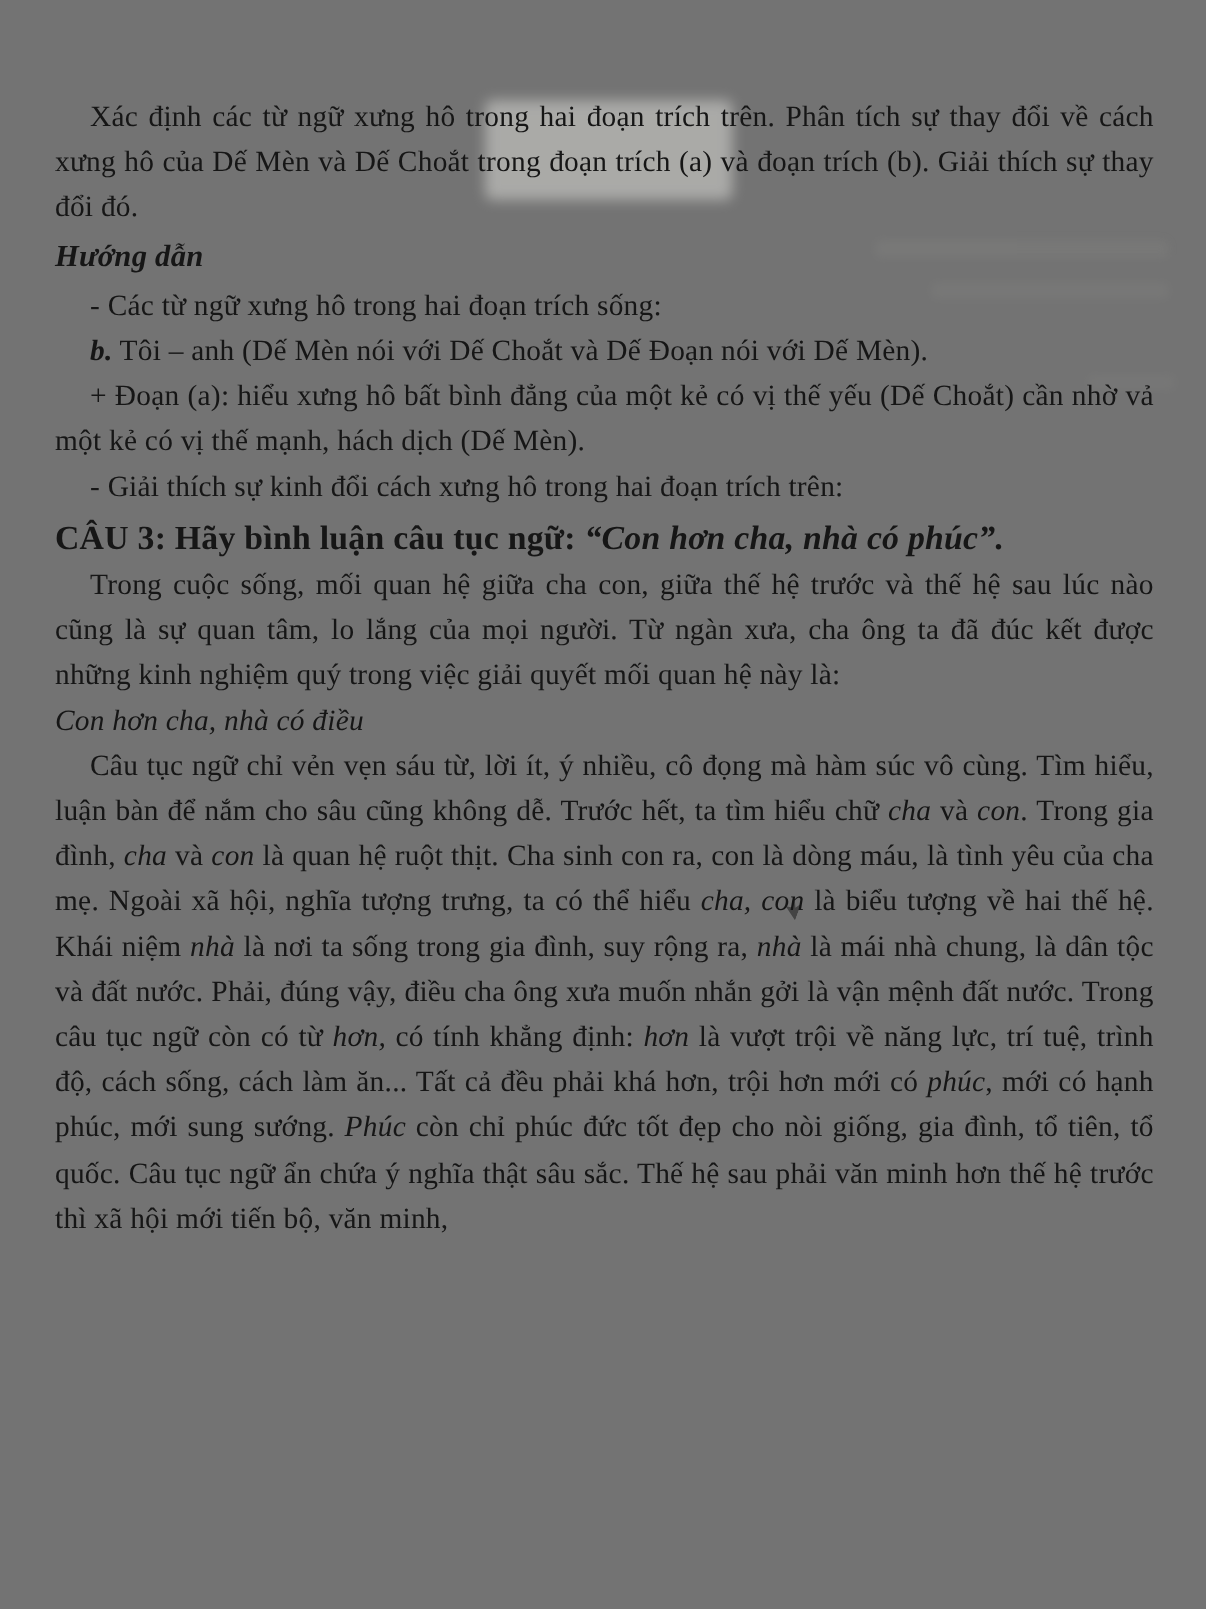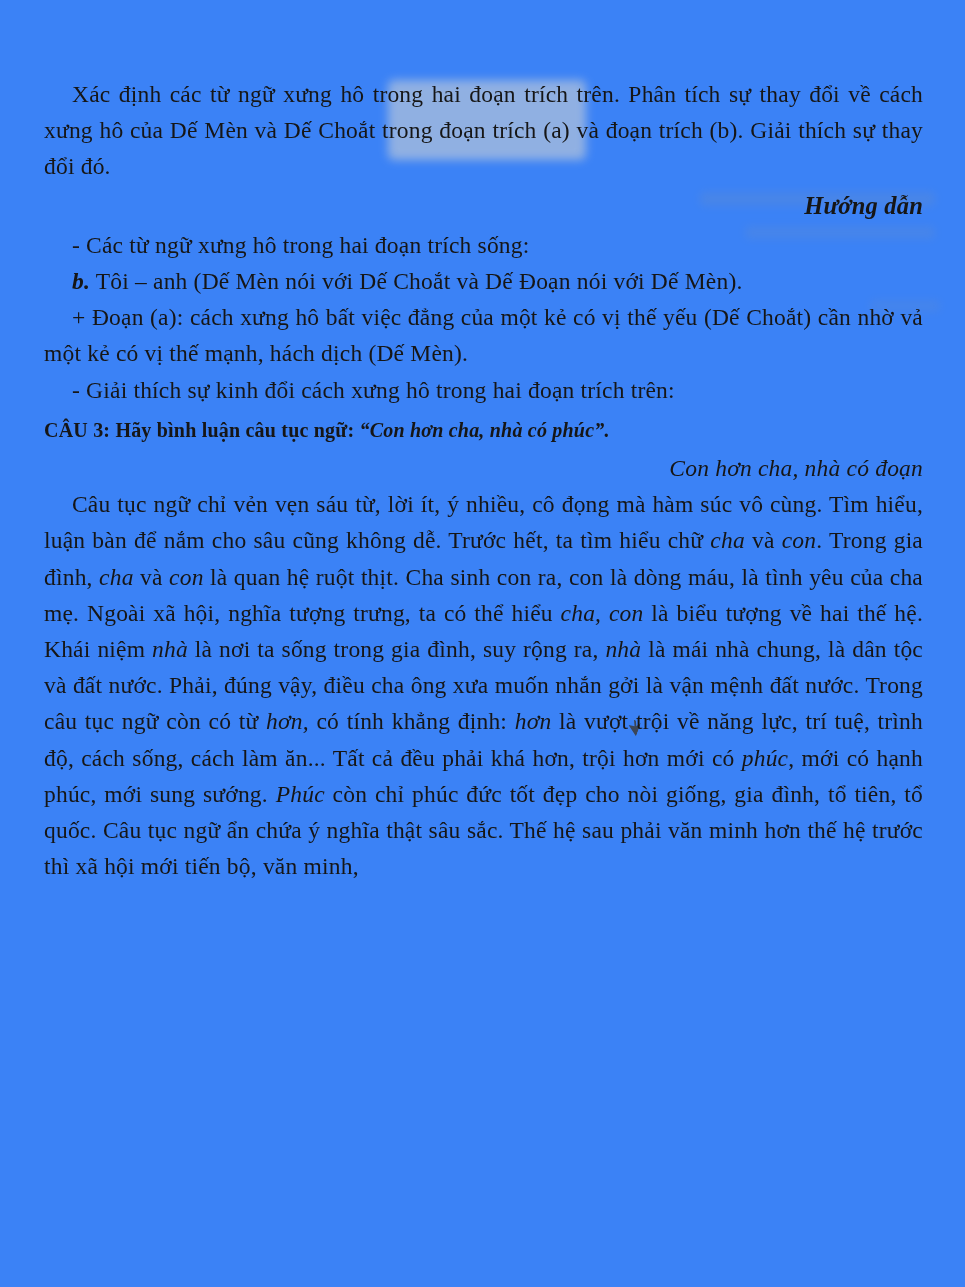--- a/index.html
+++ b/index.html
@@ -62,50 +62,51 @@
     width: 879px;
   }
   .content p {
     margin: 0;
     font-size: 23.5px;
     line-height: 36.2px;
     text-align: justify;
     letter-spacing: 0.2px;
   }
   .content p.indent { text-indent: 28px; }
-  .content p.center { text-align: right; text-indent: 0; }
+  .content p.center { text-align: left; text-indent: 0; }
   .content p.heading {
     font-size: 24.5px;
     margin-top: 3px;
     margin-bottom: 3px;
   }
   .content p.question {
-    font-size: 20px;
+    font-size: 27px;
     margin-top: 4px;
     margin-bottom: 2px;
   }
   .seg-b  { font-weight: bold; }
   .seg-i  { font-style: italic; }
   .seg-bi { font-weight: bold; font-style: italic; }
 </style>
 </head>
 <body>
 
-<div class="page" style="background: #3b82f6; color: rgb(22, 22, 22);">
+<div class="page" style="background: #737373; color: rgb(22, 22, 22);">
   <div class="artifact-layer">
     <div class="scan-shade"></div>
     <div class="bleed b1"></div>
     <div class="bleed b2"></div>
     <div class="bleed b3"></div>
     <div class="cursor-artifact"></div>
   </div>
   <div class="content">
       <p class="indent"><span>Xác định các từ ngữ xưng hô trong hai đoạn trích trên. Phân tích sự thay đổi về cách xưng hô của Dế Mèn và Dế Choắt trong đoạn trích (a) và đoạn trích (b). Giải thích sự thay đổi đó.</span></p>
       <p class="center heading"><span class="seg-bi">Hướng dẫn</span></p>
       <p class="indent"><span>- Các từ ngữ xưng hô trong hai đoạn trích sống:</span></p>
       <p class="indent"><span class="seg-bi">b.</span><span> Tôi – anh (Dế Mèn nói với Dế Choắt và Dế Đoạn nói với Dế Mèn).</span></p>
-      <p class="indent"><span>+ Đoạn (a): cách xưng hô bất việc đẳng của một kẻ có vị thế yếu (Dế Choắt) cần nhờ vả một kẻ có vị thế mạnh, hách dịch (Dế Mèn).</span></p>
+      <p class="indent"><span>+ Đoạn (a): hiểu xưng hô bất bình đẳng của một kẻ có vị thế yếu (Dế Choắt) cần nhờ vả một kẻ có vị thế mạnh, hách dịch (Dế Mèn).</span></p>
       <p class="indent"><span>- Giải thích sự kinh đổi cách xưng hô trong hai đoạn trích trên:</span></p>
       <p class="question"><span class="seg-b">CÂU 3: Hãy bình luận câu tục ngữ: </span><span class="seg-bi">“Con hơn cha, nhà có phúc”.</span></p>
-      <p class="center"><span class="seg-i">Con hơn cha, nhà có đoạn</span></p>
+      <p class="indent"><span>Trong cuộc sống, mối quan hệ giữa cha con, giữa thế hệ trước và thế hệ sau lúc nào cũng là sự quan tâm, lo lắng của mọi người. Từ ngàn xưa, cha ông ta đã đúc kết được những kinh nghiệm quý trong việc giải quyết mối quan hệ này là:</span></p>
+      <p class="center"><span class="seg-i">Con hơn cha, nhà có điều</span></p>
       <p class="indent"><span>Câu tục ngữ chỉ vẻn vẹn sáu từ, lời ít, ý nhiều, cô đọng mà hàm súc vô cùng. Tìm hiểu, luận bàn để nắm cho sâu cũng không dễ. Trước hết, ta tìm hiểu chữ </span><span class="seg-i">cha</span><span> và </span><span class="seg-i">con</span><span>. Trong gia đình, </span><span class="seg-i">cha</span><span> và </span><span class="seg-i">con</span><span> là quan hệ ruột thịt. Cha sinh con ra, con là dòng máu, là tình yêu của cha mẹ. Ngoài xã hội, nghĩa tượng trưng, ta có thể hiểu </span><span class="seg-i">cha, con</span><span> là biểu tượng về hai thế hệ. Khái niệm </span><span class="seg-i">nhà</span><span> là nơi ta sống trong gia đình, suy rộng ra, </span><span class="seg-i">nhà</span><span> là mái nhà chung, là dân tộc và đất nước. Phải, đúng vậy, điều cha ông xưa muốn nhắn gởi là vận mệnh đất nước. Trong câu tục ngữ còn có từ </span><span class="seg-i">hơn,</span><span> có tính khẳng định: </span><span class="seg-i">hơn</span><span> là vượt trội về năng lực, trí tuệ, trình độ, cách sống, cách làm ăn... Tất cả đều phải khá hơn, trội hơn mới có </span><span class="seg-i">phúc</span><span>, mới có hạnh phúc, mới sung sướng. </span><span class="seg-i">Phúc</span><span> còn chỉ phúc đức tốt đẹp cho nòi giống, gia đình, tổ tiên, tổ quốc. Câu tục ngữ ẩn chứa ý nghĩa thật sâu sắc. Thế hệ sau phải văn minh hơn thế hệ trước thì xã hội mới tiến bộ, văn minh,</span></p>
     </div>
 </div>
 
 </body></html>

